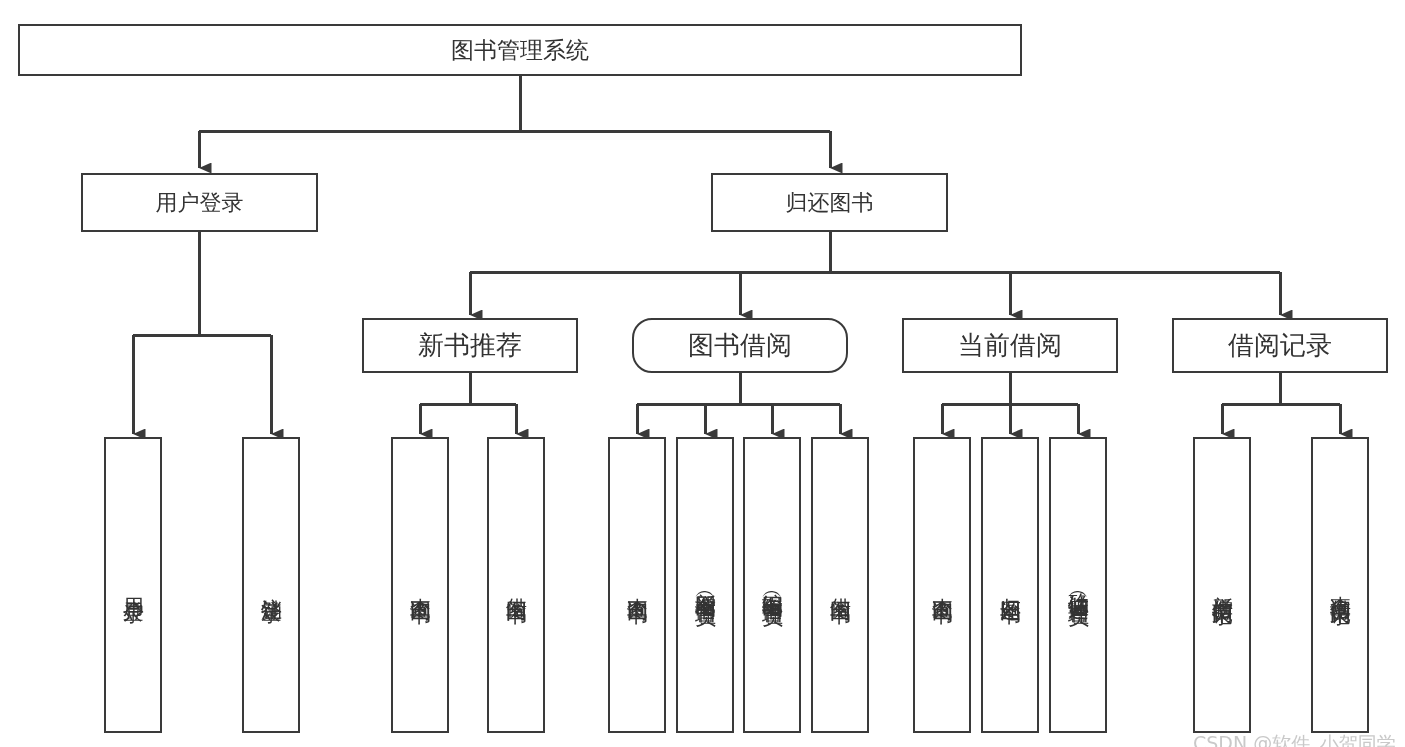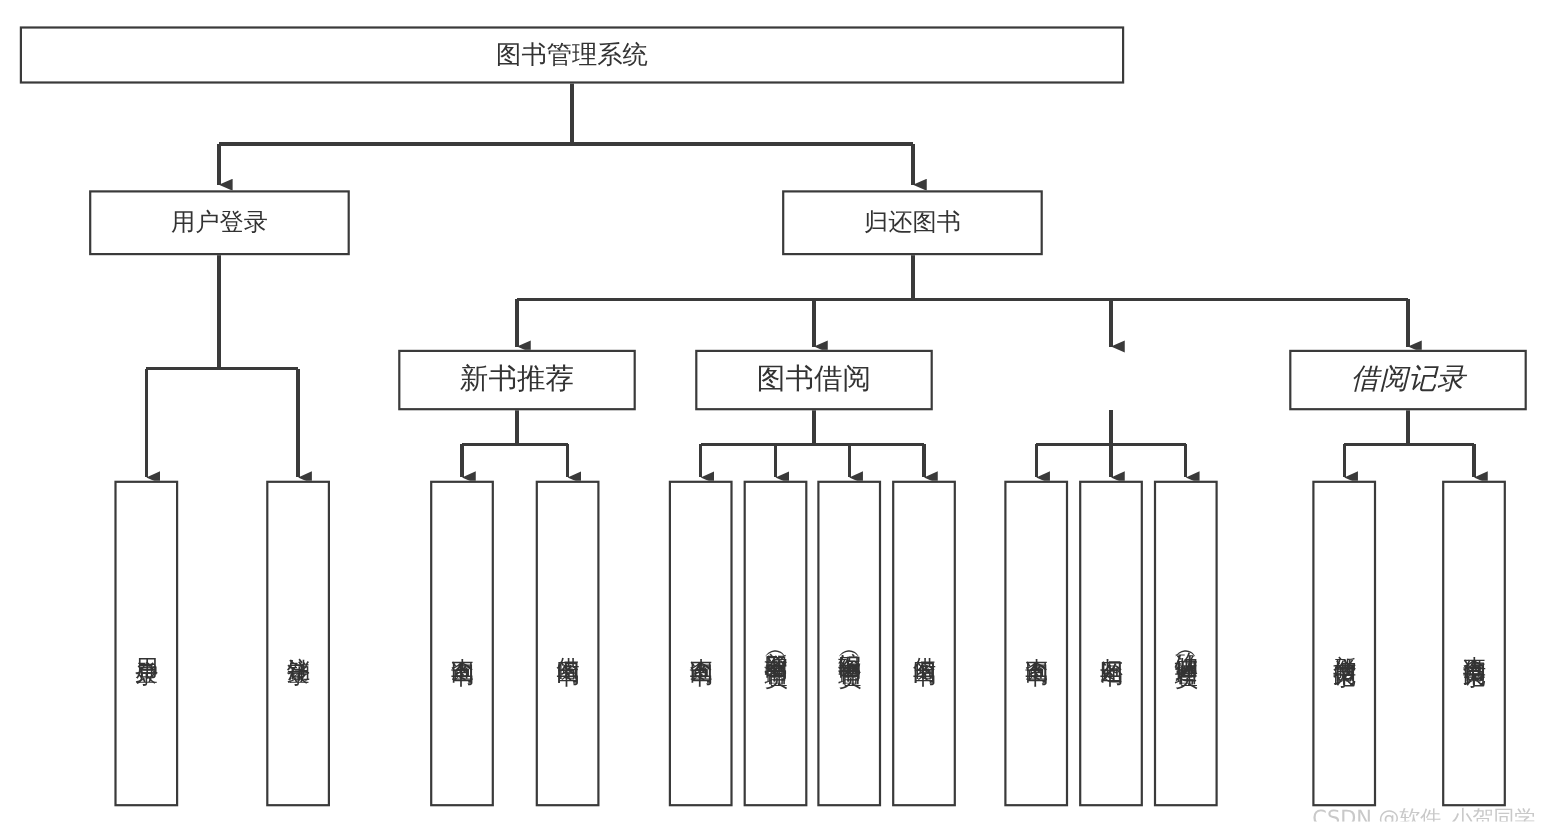--- a/index.html
+++ b/index.html
@@ -141,24 +141,27 @@
     <div class="node node-l2" style="left:81px; top:173px; width:237px; height:59px;">
       <span class="node-label">用户登录</span>
     </div>
     <div class="node node-l2" style="left:711px; top:173px; width:237px; height:59px;">
       <span class="node-label">归还图书</span>
     </div>
 
     <div class="node node-l3" style="left:362px; top:318px; width:216px; height:55px;">
       <span class="node-label">新书推荐</span>
     </div>
-    <div class="node node-l3" style="left:632px; top:318px; width:216px; height:55px;">
+    <div class="node node-l3" style="left:632px; top:318px; width:216px; height:55px;border-radius:20px;">
       <span class="node-label">图书借阅</span>
     </div>
-    <div class="node node-l3" style="left:1172px; top:318px; width:216px; height:55px;font-style:italic;">
+    <div class="node node-l3" style="left:902px; top:318px; width:216px; height:55px;">
+      <span class="node-label">当前借阅</span>
+    </div>
+    <div class="node node-l3" style="left:1172px; top:318px; width:216px; height:55px;">
       <span class="node-label">借阅记录</span>
     </div>
 
     <div class="node node-leaf" style="left:104px; top:437px; width:58px; height:296px;">
       <span class="node-label">用户登录</span>
     </div>
     <div class="node node-leaf" style="left:242px; top:437px; width:58px; height:296px;">
       <span class="node-label">注销登录</span>
     </div>
 

